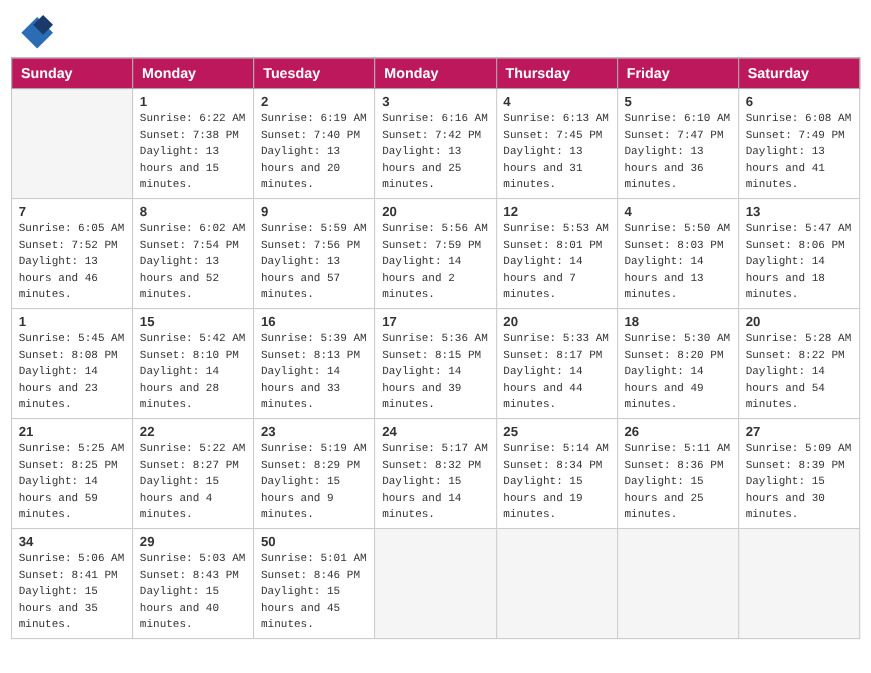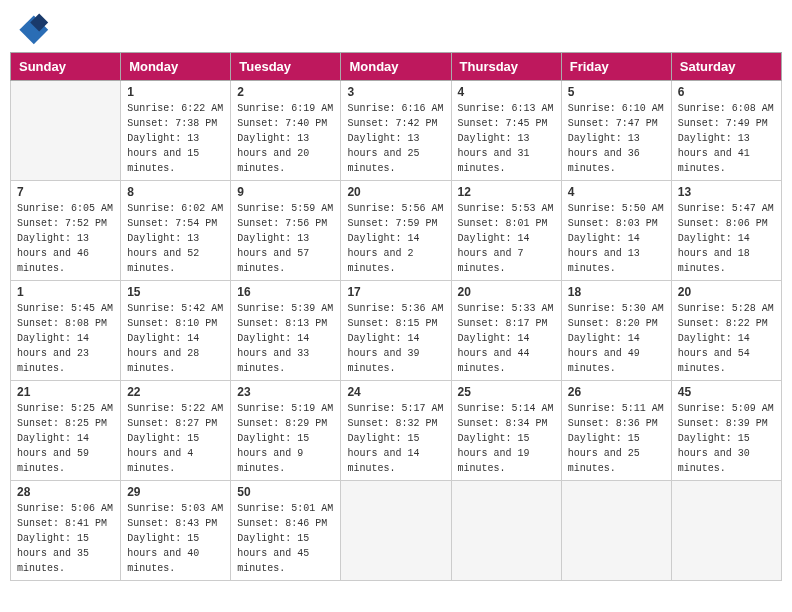--- a/index.html
+++ b/index.html
@@ -226,27 +226,27 @@
         </td>
         <td>
           <span class="day-num">25</span>
           <div class="day-info">Sunrise: 5:14 AM<br>Sunset: 8:34 PM<br>Daylight: 15 hours and 19 minutes.</div>
         </td>
         <td>
           <span class="day-num">26</span>
           <div class="day-info">Sunrise: 5:11 AM<br>Sunset: 8:36 PM<br>Daylight: 15 hours and 25 minutes.</div>
         </td>
         <td>
-          <span class="day-num">45</span>
+          <span class="day-num">27</span>
           <div class="day-info">Sunrise: 5:09 AM<br>Sunset: 8:39 PM<br>Daylight: 15 hours and 30 minutes.</div>
         </td>
       </tr>
       <tr>
         <td>
-          <span class="day-num">28</span>
+          <span class="day-num">34</span>
           <div class="day-info">Sunrise: 5:06 AM<br>Sunset: 8:41 PM<br>Daylight: 15 hours and 35 minutes.</div>
         </td>
         <td>
           <span class="day-num">29</span>
           <div class="day-info">Sunrise: 5:03 AM<br>Sunset: 8:43 PM<br>Daylight: 15 hours and 40 minutes.</div>
         </td>
         <td>
           <span class="day-num">50</span>
           <div class="day-info">Sunrise: 5:01 AM<br>Sunset: 8:46 PM<br>Daylight: 15 hours and 45 minutes.</div>
         </td>

